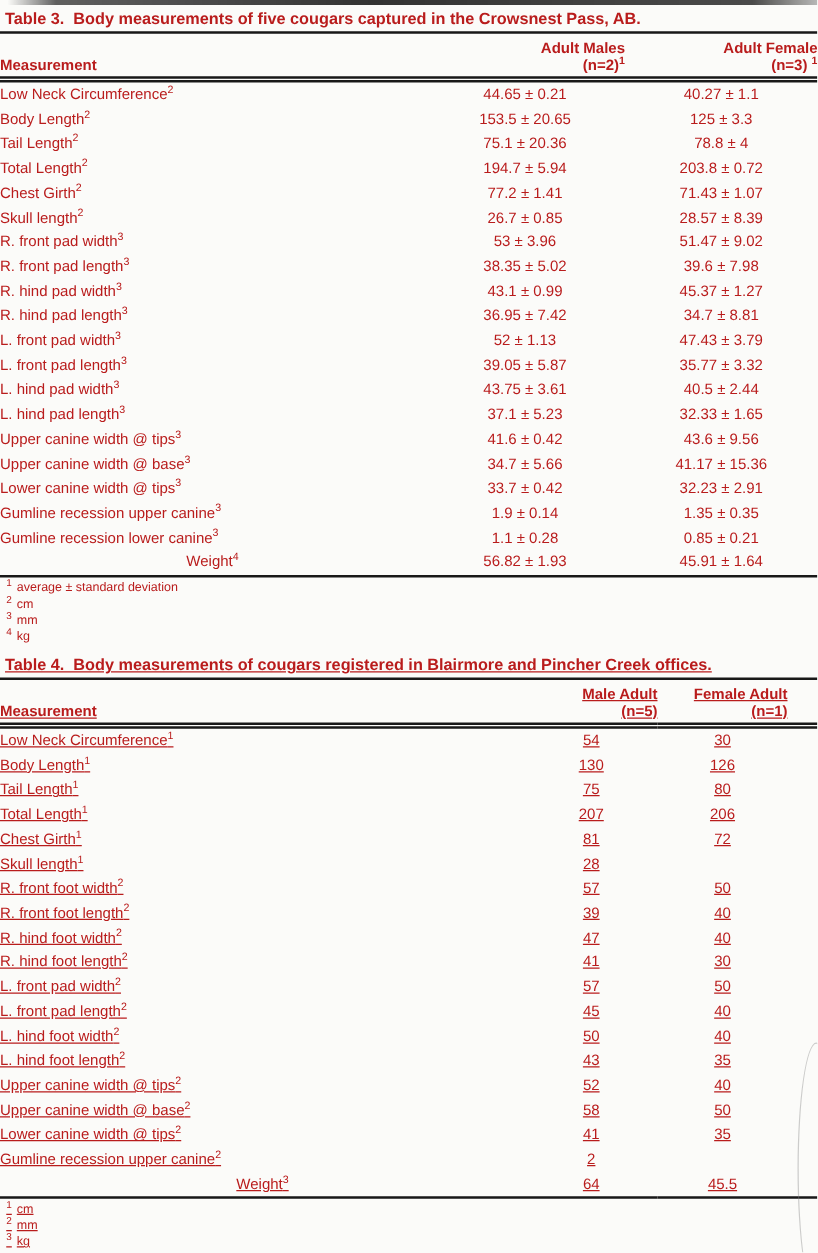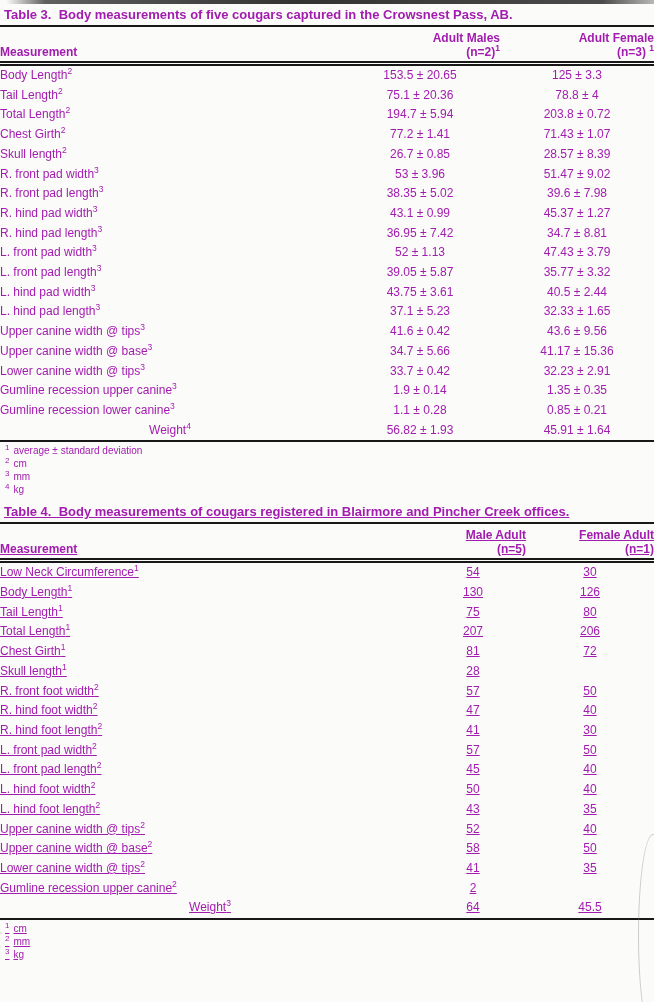--- a/index.html
+++ b/index.html
@@ -1,18 +1,18 @@
 <!DOCTYPE html>
 <html><head>
 <meta charset="utf-8">
 <style>
   html,body { margin:0; padding:0; background:#fbfbf9; }
   .page {
     position:relative; width:654px; height:1002px; overflow:hidden;
-    background:#fbfbf9; color:#a21caf;
+    background:#fbfbf9; color:#b91c1c;
     font-family:"Liberation Sans", sans-serif;
   }
   .content { padding-top:7px; }
 
   .tbl-title {
     font-weight:bold; font-size:13px; line-height:15px;
     padding:0 2px 3px 4px; border-bottom:2px solid #181818;
     white-space:pre-wrap;
   }
 
@@ -25,21 +25,21 @@
   th.c-meas { text-align:left; padding-left:5px; }
   th.c-val  { text-align:right; }
   table.measure td {
     font-size:12px; line-height:19.7px; height:19.7px;
     padding:0; white-space:nowrap; overflow:hidden;
   }
   td.c-label { text-align:left; padding-left:5px; }
   td.c-val   { text-align:center; }
   tbody tr:last-child td { border-bottom:2px solid #181818;text-align:center; }
   sup { font-size:8.5px; line-height:0; }
-  .t4 .c-last { }
+  .t4 .c-last { padding-right:24px; }
 
   .fn { list-style:none; margin:2px 0 0 0; padding:0 0 0 5px;
         font-size:10px; line-height:13px; }
   .fn sup { font-size:8px; margin-right:4px; }
   .section-t4 { margin-top:8px;text-decoration:underline; }
 
   .scan-top {
     position:absolute; top:0; left:6px; right:0; height:4px;
     background:linear-gradient(90deg, rgba(30,30,30,0) 0%, rgba(30,30,30,.7) 6%,
       rgba(15,15,15,.85) 45%, rgba(25,25,25,.78) 92%, rgba(30,30,30,.3) 100%);
@@ -68,20 +68,25 @@
           </colgroup>
         <thead>
           <tr>
             <th class="c-meas">Measurement</th>
             <th class="c-val"><span>Adult Males</span><br><span>(n=2)</span><sup>1</sup></th>
             <th class="c-val c-last"><span>Adult Female</span><br><span>(n=3) </span><sup>1</sup></th>
           </tr>
         </thead>
         <tbody>
             <tr>
+              <td class="c-label">Low Neck Circumference<sup>2</sup></td>
+              <td class="c-val">44.65 ± 0.21</td>
+              <td class="c-val c-last">40.27 ± 1.1</td>
+            </tr>
+            <tr>
               <td class="c-label">Body Length<sup>2</sup></td>
               <td class="c-val">153.5 ± 20.65</td>
               <td class="c-val c-last">125 ± 3.3</td>
             </tr>
             <tr>
               <td class="c-label">Tail Length<sup>2</sup></td>
               <td class="c-val">75.1 ± 20.36</td>
               <td class="c-val c-last">78.8 ± 4</td>
             </tr>
             <tr>
@@ -224,20 +229,25 @@
               <td class="c-label">Skull length<sup>1</sup></td>
               <td class="c-val">28</td>
               <td class="c-val c-last"></td>
             </tr>
             <tr>
               <td class="c-label">R. front foot width<sup>2</sup></td>
               <td class="c-val">57</td>
               <td class="c-val c-last">50</td>
             </tr>
             <tr>
+              <td class="c-label">R. front foot length<sup>2</sup></td>
+              <td class="c-val">39</td>
+              <td class="c-val c-last">40</td>
+            </tr>
+            <tr>
               <td class="c-label">R. hind foot width<sup>2</sup></td>
               <td class="c-val">47</td>
               <td class="c-val c-last">40</td>
             </tr>
             <tr>
               <td class="c-label">R. hind foot length<sup>2</sup></td>
               <td class="c-val">41</td>
               <td class="c-val c-last">30</td>
             </tr>
             <tr>

